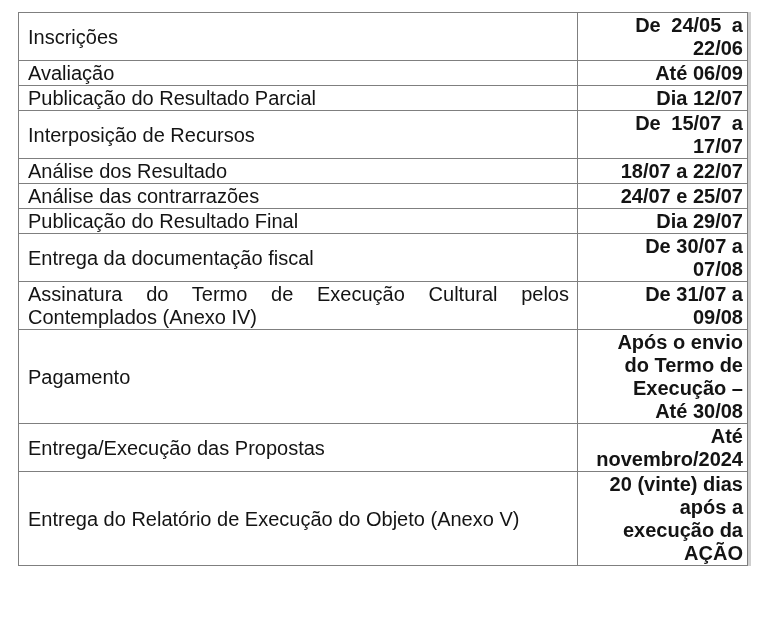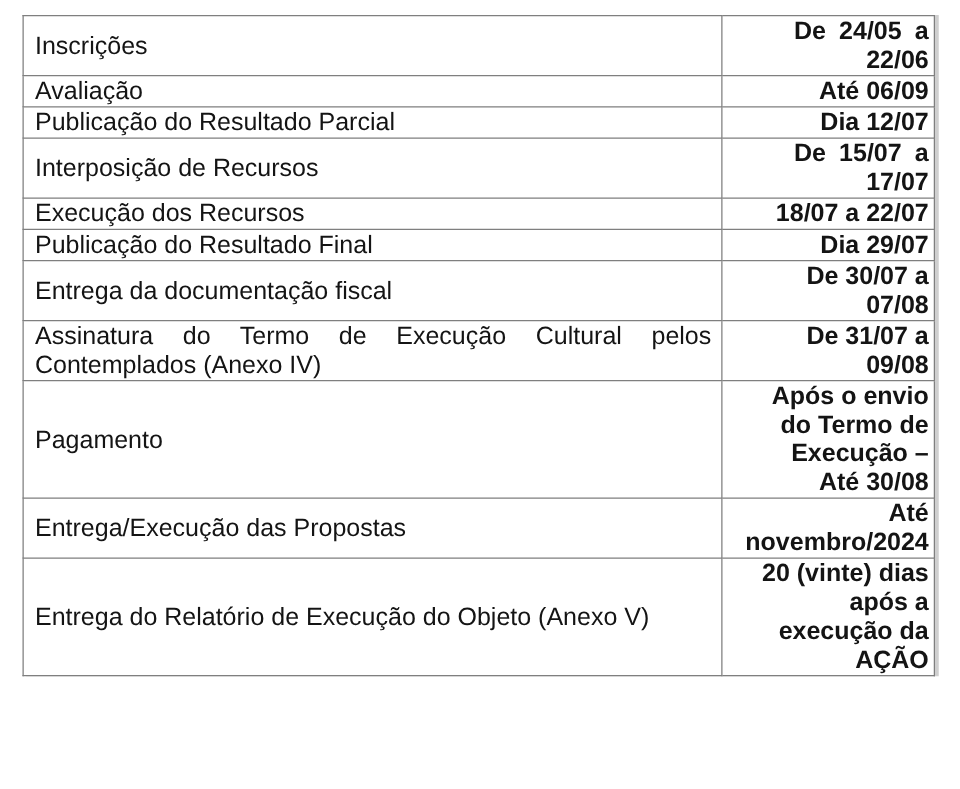--- a/index.html
+++ b/index.html
@@ -78,22 +78,26 @@
         <tr>
           <td class="label-cell">Publicação do Resultado Parcial</td>
           <td class="value-cell">Dia 12/07</td>
         </tr>
         <tr>
           <td class="label-cell">Interposição de Recursos</td>
           <td class="value-cell stretch">De 15/07 a
 17/07</td>
         </tr>
         <tr>
-          <td class="label-cell">Execução dos Recursos</td>
+          <td class="label-cell">Análise dos Resultado</td>
           <td class="value-cell">18/07 a 22/07</td>
+        </tr>
+        <tr>
+          <td class="label-cell">Análise das contrarrazões</td>
+          <td class="value-cell">24/07 e 25/07</td>
         </tr>
         <tr>
           <td class="label-cell">Publicação do Resultado Final</td>
           <td class="value-cell">Dia 29/07</td>
         </tr>
         <tr>
           <td class="label-cell">Entrega da documentação fiscal</td>
           <td class="value-cell">De 30/07 a
 07/08</td>
         </tr>

